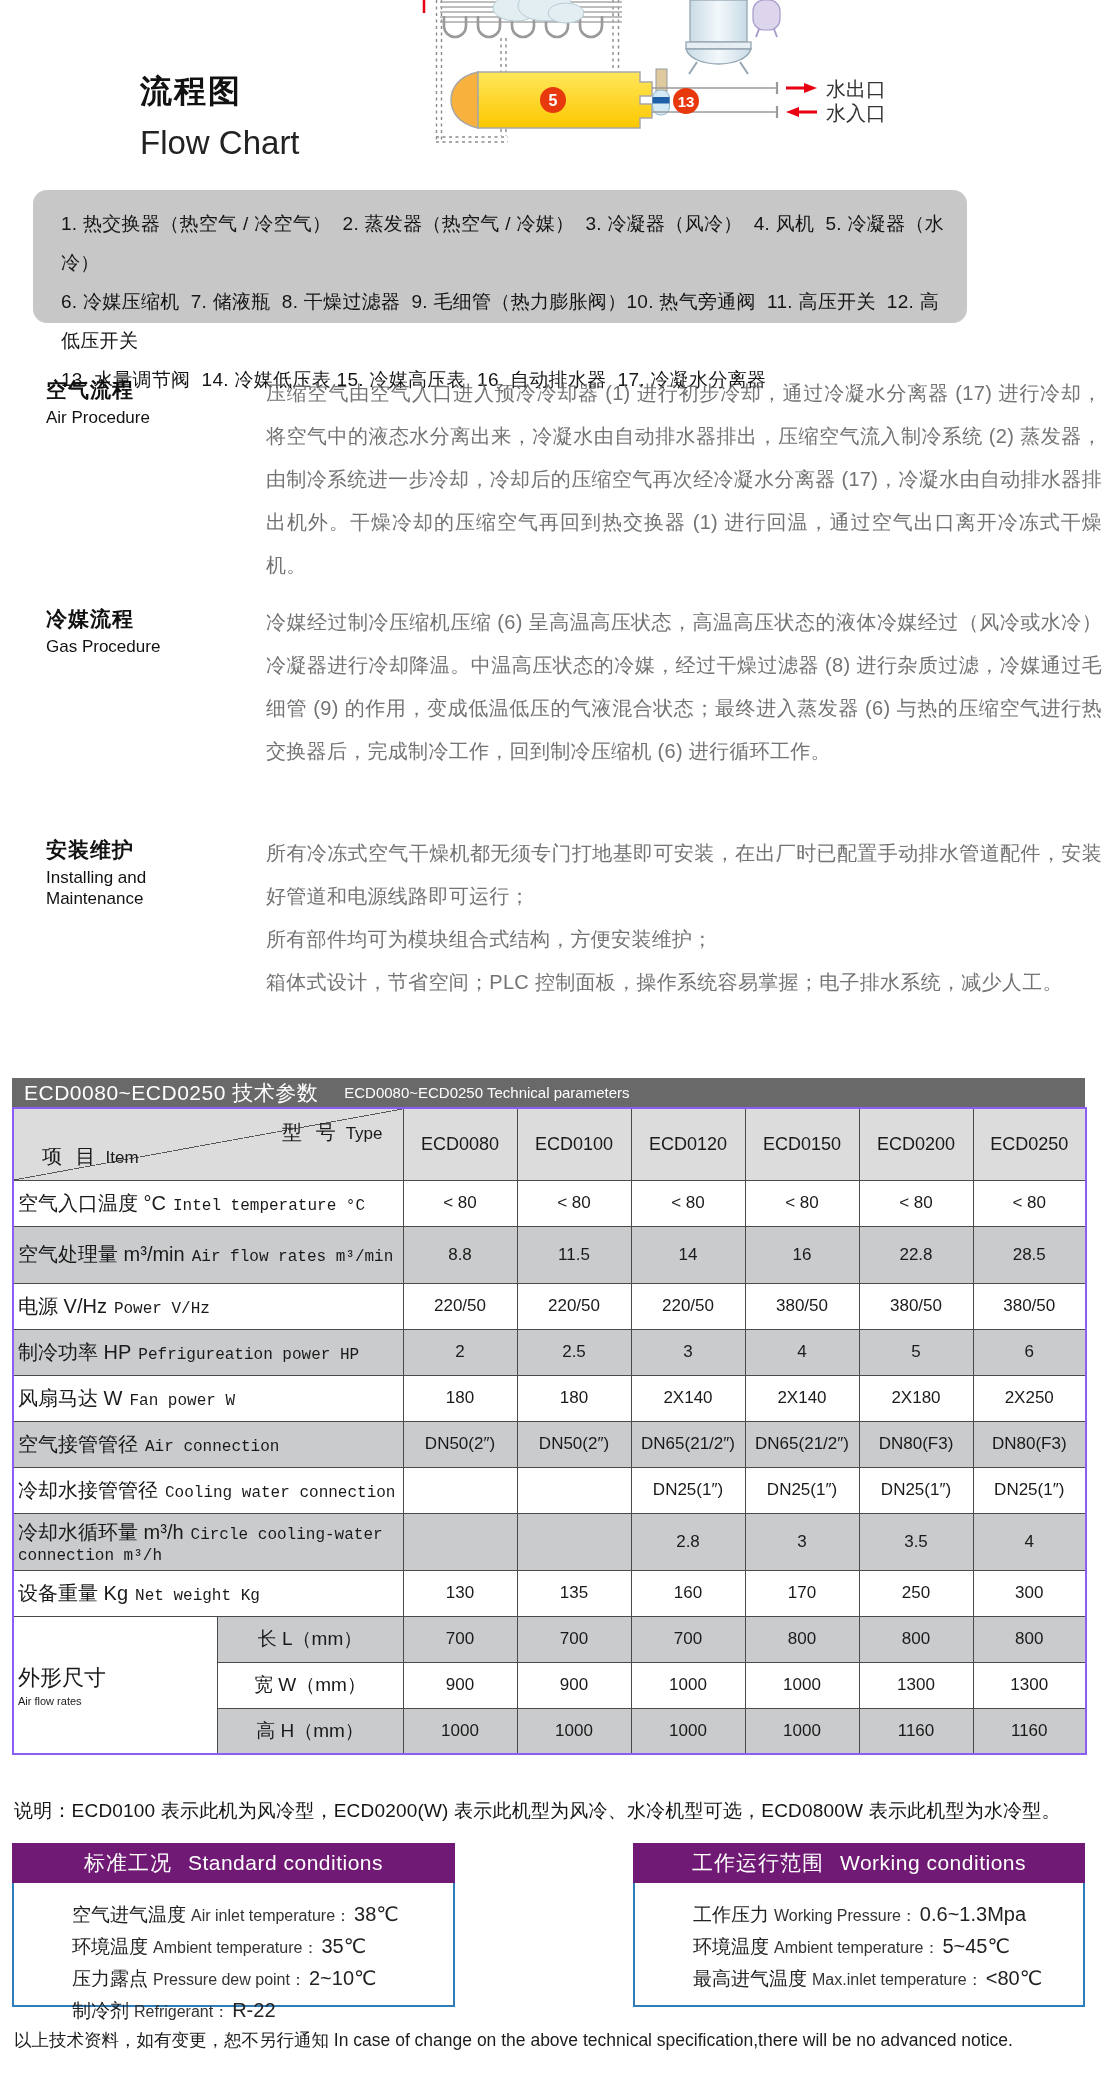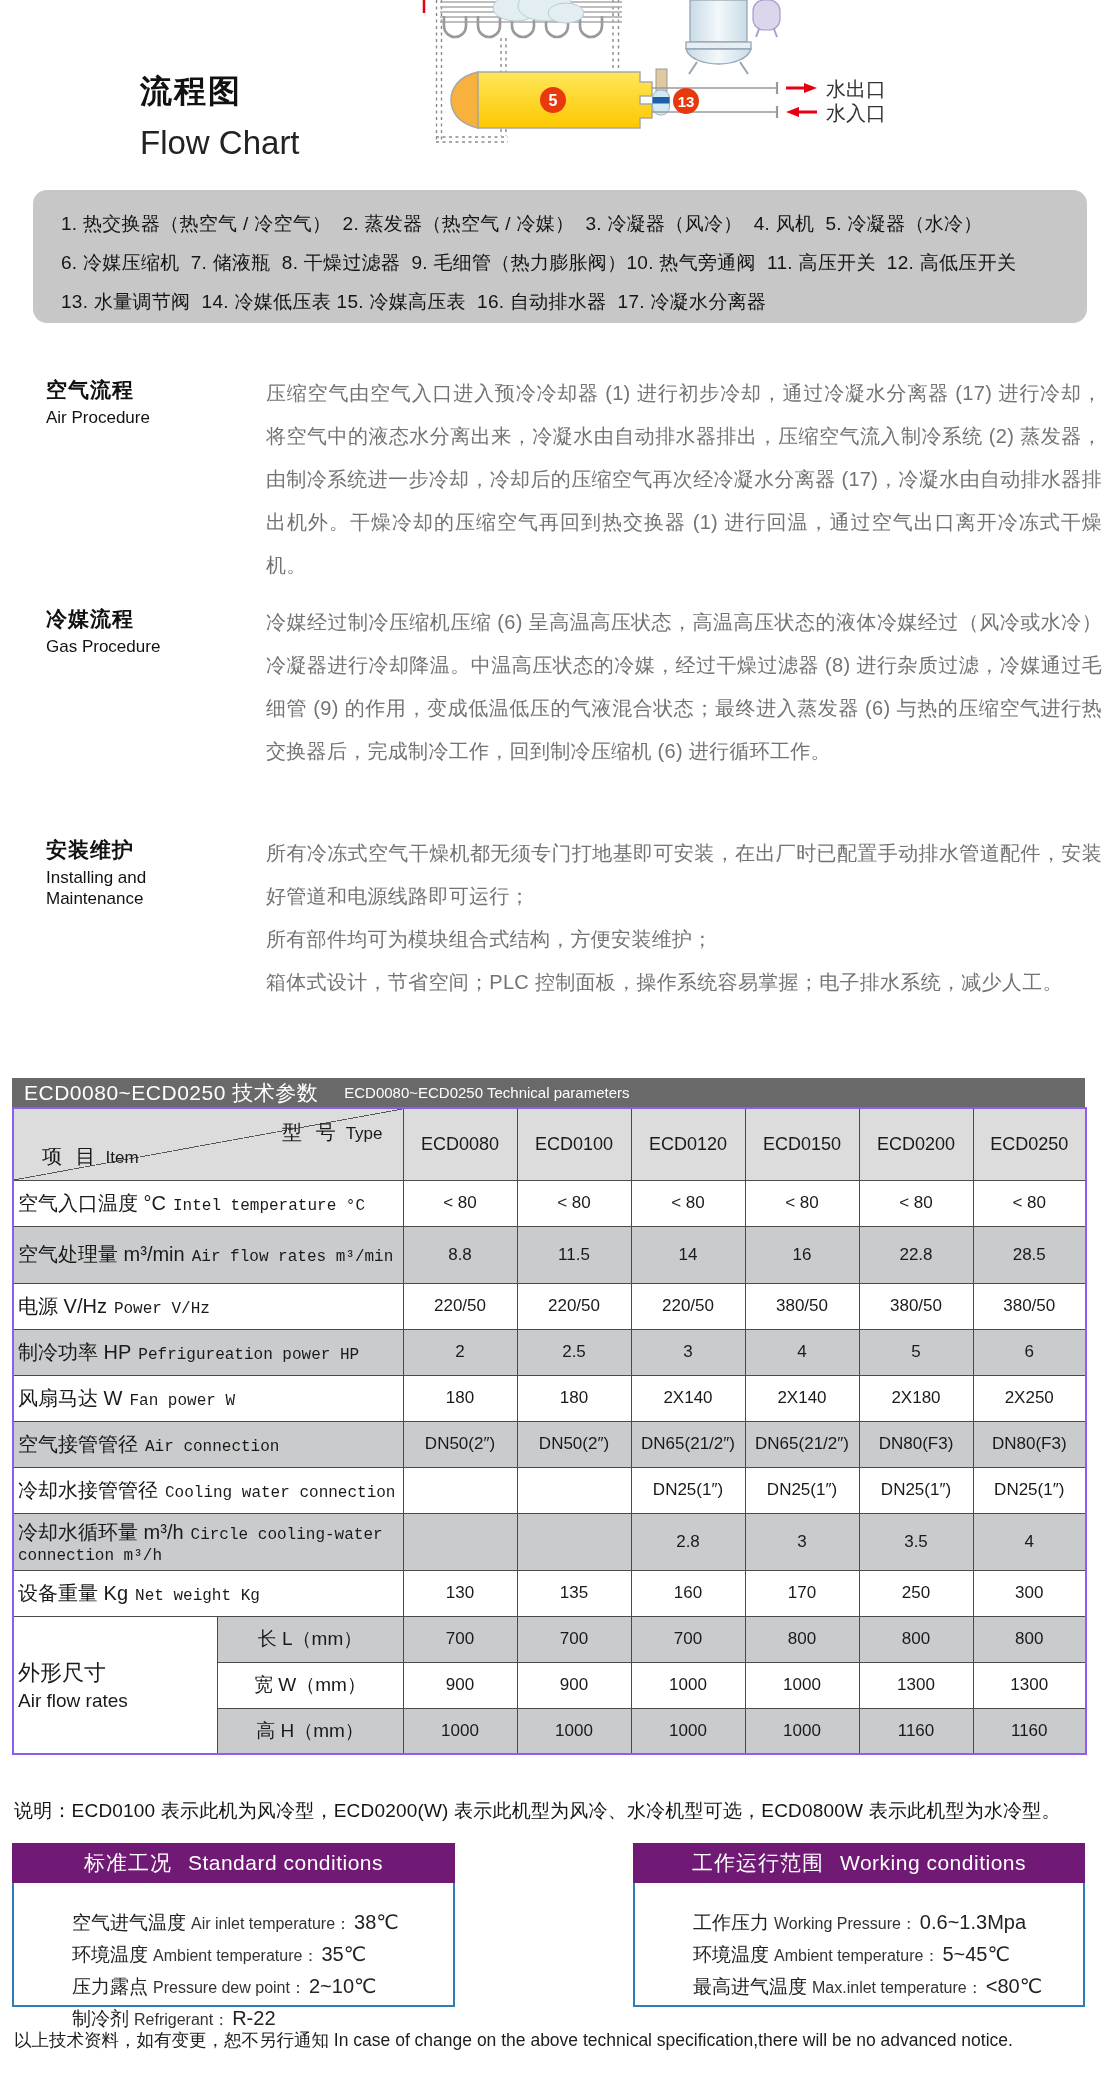--- a/index.html
+++ b/index.html
@@ -8,21 +8,21 @@
 
   
   .flow-title { position:absolute; left:140px; top:70px; }
   .flow-title .cn { font-size:32px; font-weight:bold; letter-spacing:2px; color:#111; }
   .flow-title .en { font-size:33px; color:#222; margin-top:10px; }
 
   
   .diagram { position:absolute; left:0; top:0; width:1120px; height:168px; }
 
   
-  .legend { position:absolute; left:33px; top:190px; width:1054px; height:133px;
+  .legend { position:absolute; left:33px; top:190px; width:934px; height:133px;
             background:#c7c7c7; border-radius:14px; padding:14px 20px 14px 28px; }
   .legend .line { font-size:19px; line-height:39px; color:#151515; white-space:pre-wrap; letter-spacing:0.3px; }
 
   
   .section { position:absolute; left:0; width:1120px; }
   .sec-label { position:absolute; left:46px; top:4px; width:200px; }
   .sec-label .cn { font-size:21px; font-weight:bold; color:#111; letter-spacing:1px; }
   .sec-label .en { font-size:17px; font-weight:normal; color:#111; line-height:21px; margin-top:3px; }
   .sec-body { position:absolute; left:250px; top:0; width:836px; font-size:20px; line-height:43px;
               text-align:justify; color:#737373; letter-spacing:0.3px;margin-left:16px; }
@@ -48,34 +48,34 @@
   .corner .en { font-size:17px; margin-left:6px; letter-spacing:0; }
   td.model { background:#dcdcdc !important; text-align:center; font-size:18px; height:72px; }
   td.lbl { padding-left:20px; }
   td.lbl .cn { font-size:20px; }
   td.lbl .en { font-size:16px; margin-left:7px;font-family:Liberation Mono, monospace; }
   td.val { text-align:center; font-size:17px; }
   tbody tr { height:46px; }
   tbody tr.tall { height:57px; }
   td.dim-group { text-align:left; padding-left:22px; }
   td.dim-group .cn { font-size:22px; display:block; }
-  td.dim-group .en { font-size:19px; display:block; margin-top:2px; }
+  td.dim-group .en { font-size:11px; display:block; margin-top:2px; }
   td.dim-lbl { text-align:center; font-size:19px; }
 
   
   .note { position:absolute; left:14px; top:1798px; width:1090px; font-size:19px; color:#141414; letter-spacing:0.2px; }
 
   
   .cond-box { position:absolute; top:1843px; }
   .cond-box.left { left:12px; width:443px; }
   .cond-box.right { left:633px; width:452px; }
   .cond-head { height:40px; background:#701a75; color:#fff; display:flex; align-items:center; justify-content:center; }
   .cond-head .cn { font-size:21px; letter-spacing:1px; }
   .cond-head .en { font-size:21px; margin-left:16px; letter-spacing:0.5px; }
-  .cond-body { border:2px solid #2e7cb8; border-top:none; background:#fff; height:124px; padding:24px 10px 0 58px; }
+  .cond-body { border:2px solid #2e7cb8; border-top:none; background:#fff; height:124px; padding:16px 10px 0 58px; }
   .cond-line { line-height:30px; white-space:nowrap; }
   .c-cn { font-size:19px; color:#222; }
   .c-en { font-size:16px; color:#333; margin-left:5px; }
   .c-val { font-size:20px; color:#222; margin-left:3px; }
 
   
   .footer { position:absolute; left:14px; top:2028px; width:1100px; font-size:17.5px; color:#1c1c1c; }
 </style>
 </head>
 <body>

